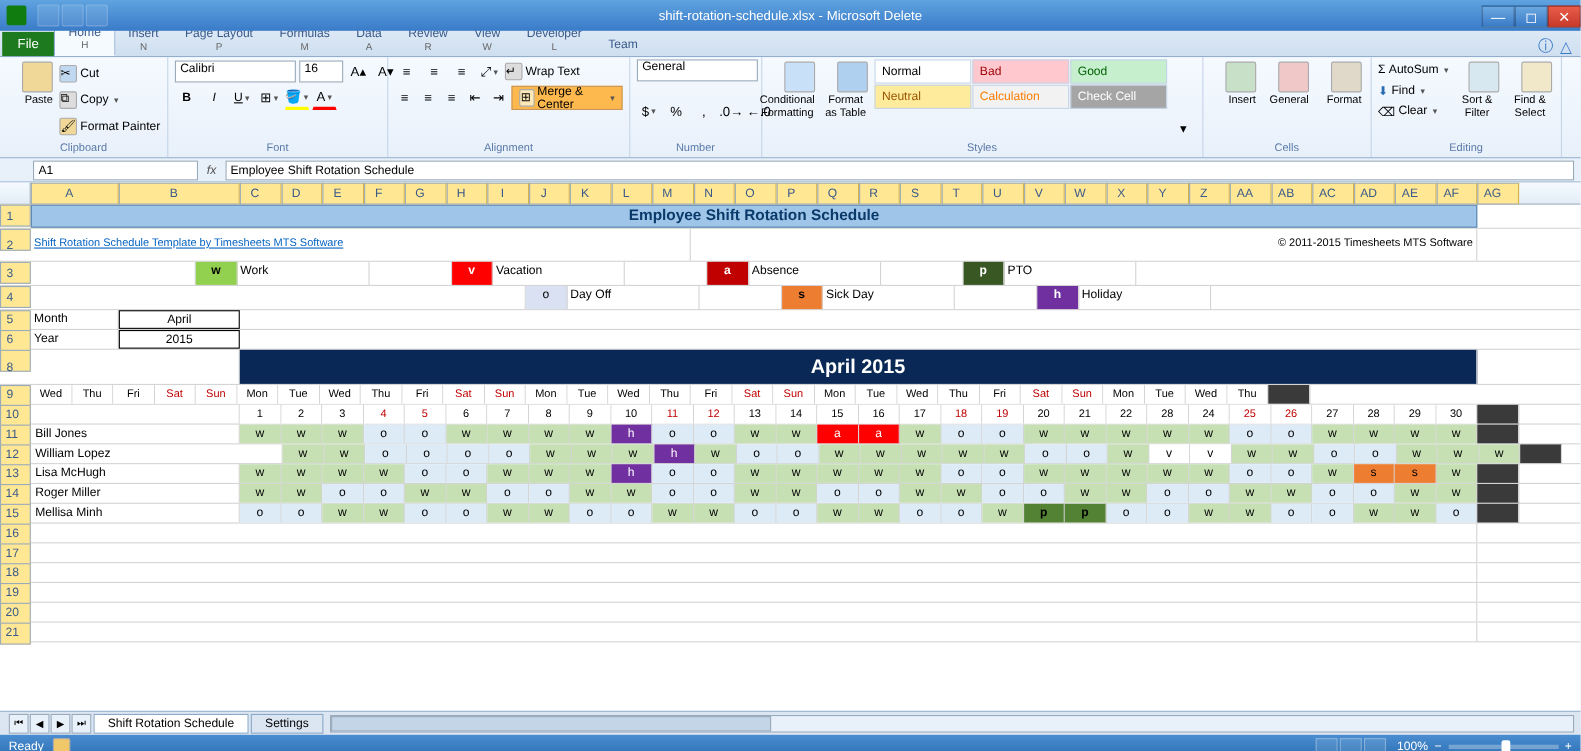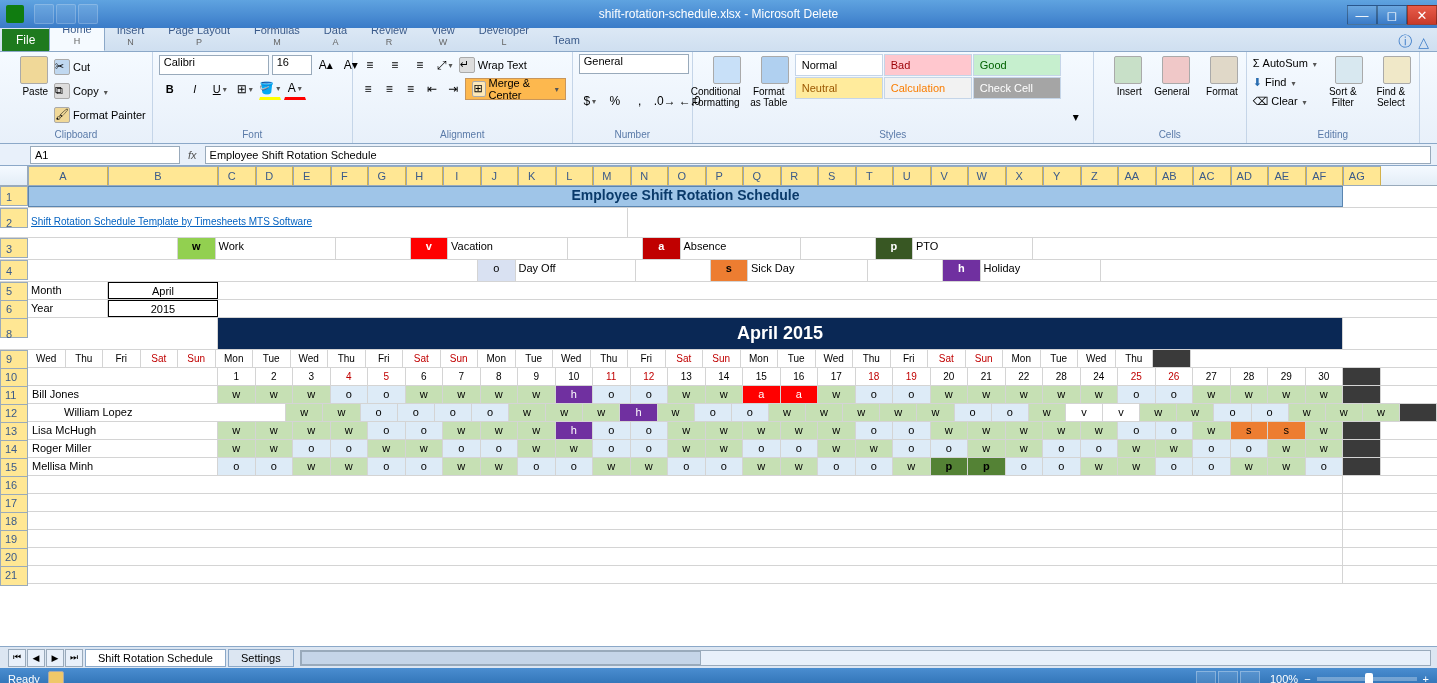--- a/index.html
+++ b/index.html
@@ -343,20 +343,21 @@
       </div>
   </div>
   <div id="rows">
       <div class="row" style="height: 22px;">
         <div class="rh sel" style="line-height: 21px;">1</div>
         <div class="cell title-cell">Employee Shift Rotation Schedule</div>
       </div>
       <div class="row" style="height: 30px;">
         <div class="rh sel" style="line-height: 29px;">2</div>
         <div class="cell link-cell" style="width: 600px; line-height: 28px;">Shift Rotation Schedule Template by Timesheets MTS Software</div>
+        <div class="cell " style="width: 715px; text-align: right; line-height: 28px; font-size: 10px;">© 2011-2015 Timesheets MTS Software</div>
       </div>
       <div class="row" style="height: 22px;">
         <div class="rh sel" style="line-height: 21px;">3</div>
         <div class="cell " style="width: 150px;"></div>
         <div class="cell n legend-w" style="width: 37.5px;">w</div>
         <div class="cell " style="width: 120px;">Work</div>
         <div class="cell " style="width: 75px;"></div>
         <div class="cell n legend-v" style="width: 37.5px;">v</div>
         <div class="cell " style="width: 120px;">Vacation</div>
         <div class="cell " style="width: 75px;"></div>
@@ -492,21 +493,21 @@
         <div class="cell n data-o" style="width: 37.5px;">o</div>
         <div class="cell n data-o" style="width: 37.5px;">o</div>
         <div class="cell n data-w" style="width: 37.5px;">w</div>
         <div class="cell n data-w" style="width: 37.5px;">w</div>
         <div class="cell n data-w" style="width: 37.5px;">w</div>
         <div class="cell n data-w" style="width: 37.5px;">w</div>
         <div class="cell n end-col" style="width: 37.5px;"></div>
       </div>
       <div class="row">
         <div class="rh sel">12</div>
-        <div class="cell " style="width: 229px; padding-left: 4px; margin-left: 32px;">William Lopez</div>
+        <div class="cell " style="width: 229px; padding-left: 4px;">William Lopez</div>
         <div class="cell n data-w" style="width: 37.5px;">w</div>
         <div class="cell n data-w" style="width: 37.5px;">w</div>
         <div class="cell n data-o" style="width: 37.5px;">o</div>
         <div class="cell n data-o" style="width: 37.5px;">o</div>
         <div class="cell n data-o" style="width: 37.5px;">o</div>
         <div class="cell n data-o" style="width: 37.5px;">o</div>
         <div class="cell n data-w" style="width: 37.5px;">w</div>
         <div class="cell n data-w" style="width: 37.5px;">w</div>
         <div class="cell n data-w" style="width: 37.5px;">w</div>
         <div class="cell n data-h" style="width: 37.5px;">h</div>

